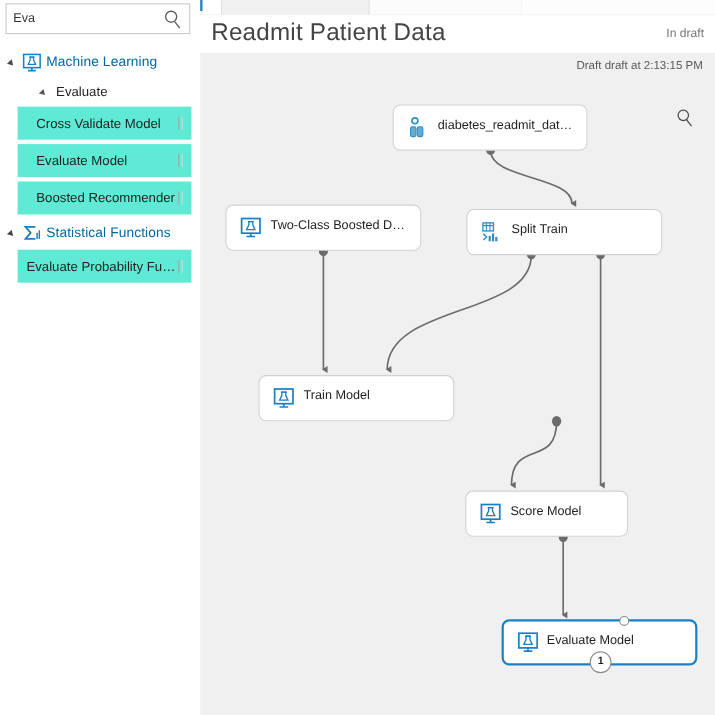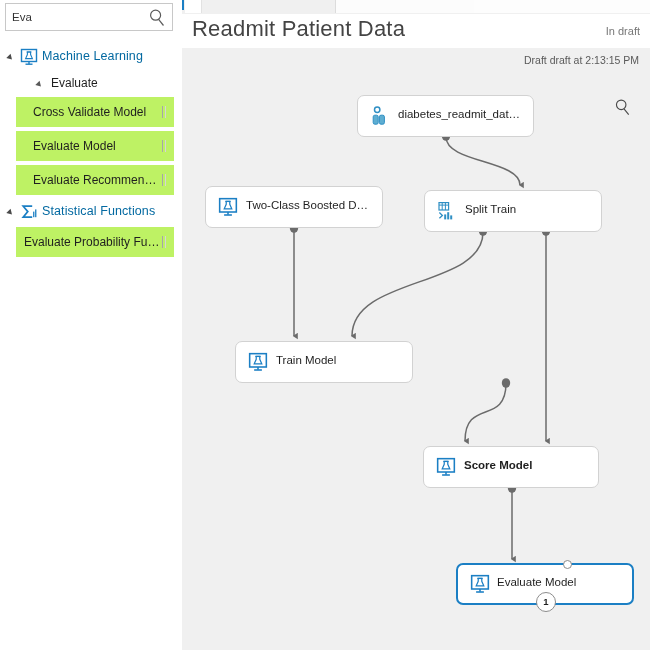--- a/index.html
+++ b/index.html
@@ -48,21 +48,21 @@
     position:absolute;left:42px;top:5px;font-size:12.5px;color:#0369a1;
     white-space:nowrap;letter-spacing:.1px;
   }
   .sub-label{
     position:absolute;left:36px;top:4px;font-size:12px;color:#1f1f1f;
     white-space:nowrap;
   }
   .tree-sub{position:relative;height:25px;margin-left:15px;}
   .leaf{
     position:relative;margin:0 0 4px 16px;width:158px;height:30px;
-    background:#bef264;cursor:pointer;
+    background:#5eead4;cursor:pointer;
   }
   .leaf .leaf-label{
     position:absolute;left:17px;top:8px;font-size:12px;color:#1f1f1f;
     white-space:nowrap;overflow:hidden;text-overflow:ellipsis;max-width:128px;
   }
   .leaf .grip{
     position:absolute;right:8px;top:9px;width:2px;height:12px;
     border-left:1px solid #a6a6a6;border-right:1px solid #d5d5d5;
   }
   .leaf.wide .leaf-label{left:8px;max-width:138px;}
@@ -168,21 +168,21 @@
 
       <div class="leaf">
         <span class="leaf-label">Cross Validate Model</span>
         <span class="grip"></span>
       </div>
       <div class="leaf">
         <span class="leaf-label">Evaluate Model</span>
         <span class="grip"></span>
       </div>
       <div class="leaf">
-        <span class="leaf-label">Evaluate Recommender</span>
+        <span class="leaf-label">Boosted Recommender</span>
         <span class="grip"></span>
       </div>
 
       <div class="tree-group" style="margin-top:4px;">
         <span class="tw"></span>
         <span class="grp-icon">
           <svg width="18" height="18" viewBox="0 0 18 18">
             <path d="M12.2 3.2 L3.2 3.2 L7.8 8.6 L3.2 14.2 L12.2 14.2" fill="none" stroke="#1b7fc4" stroke-width="1.7" stroke-linejoin="miter"></path>
             <rect x="13.1" y="8.6" width="1.3" height="5.6" fill="#1b7fc4"></rect>
             <rect x="15.1" y="6.4" width="1.3" height="7.8" fill="#1b7fc4"></rect>
@@ -298,21 +298,21 @@
           <rect x="1.5" y="1.5" width="15" height="12" fill="none" stroke="#1b7fc4" stroke-width="1.4"></rect>
           <path d="M7.4 4 L7.4 6.6 L5.6 10.6 L12.4 10.6 L10.6 6.6 L10.6 4 Z" fill="none" stroke="#1b7fc4" stroke-width="1.1"></path>
           <line x1="6.6" y1="4" x2="11.4" y2="4" stroke="#1b7fc4" stroke-width="1.1"></line>
           <line x1="9" y1="13.5" x2="9" y2="16" stroke="#1b7fc4" stroke-width="1.4"></line>
           <line x1="5.5" y1="16.2" x2="12.5" y2="16.2" stroke="#1b7fc4" stroke-width="1.4"></line>
         </svg>
       </span>
       <span class="nlabel">Train Model</span>
     </div>
 
-    <div class="node" style="left:241px;top:398px;width:176px;height:42px;font-weight:bold;">
+    <div class="node" style="left:241px;top:398px;width:148px;height:42px;">
       <span class="nicon">
         <svg width="20" height="20" viewBox="0 0 18 18">
           <rect x="1.5" y="1.5" width="15" height="12" fill="none" stroke="#1b7fc4" stroke-width="1.4"></rect>
           <path d="M7.4 4 L7.4 6.6 L5.6 10.6 L12.4 10.6 L10.6 6.6 L10.6 4 Z" fill="none" stroke="#1b7fc4" stroke-width="1.1"></path>
           <line x1="6.6" y1="4" x2="11.4" y2="4" stroke="#1b7fc4" stroke-width="1.1"></line>
           <line x1="9" y1="13.5" x2="9" y2="16" stroke="#1b7fc4" stroke-width="1.4"></line>
           <line x1="5.5" y1="16.2" x2="12.5" y2="16.2" stroke="#1b7fc4" stroke-width="1.4"></line>
         </svg>
       </span>
       <span class="nlabel">Score Model</span>

